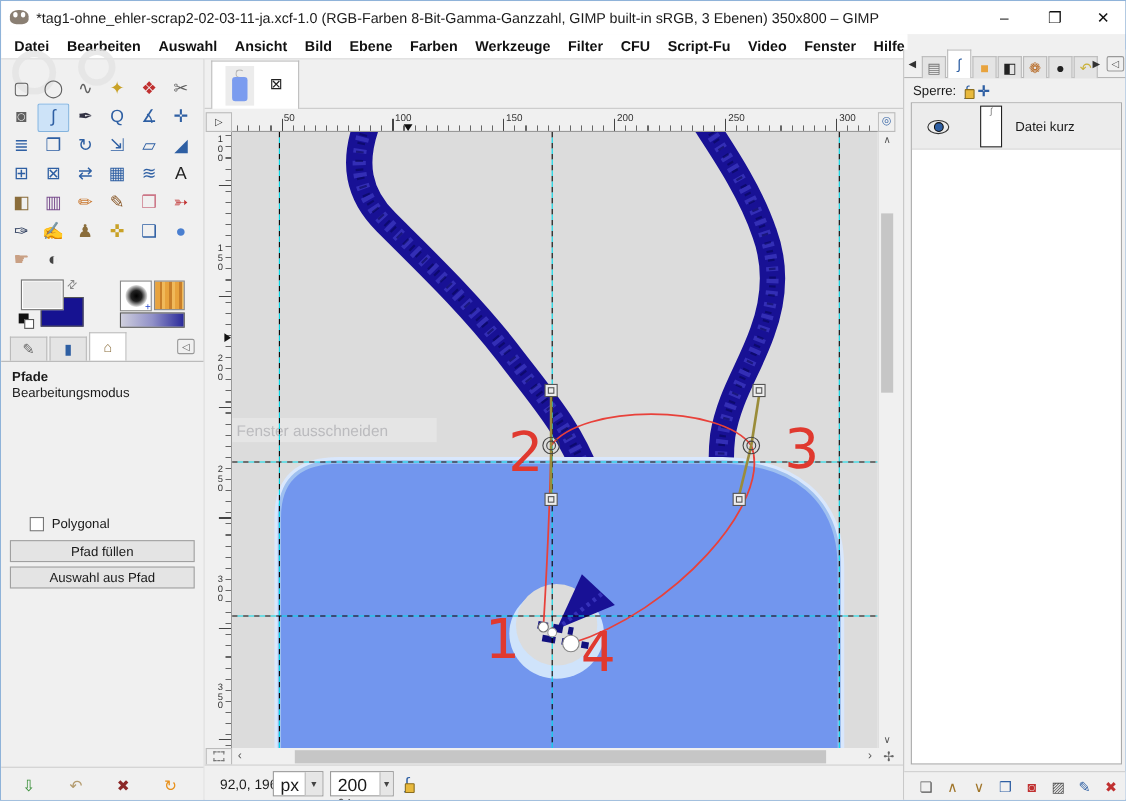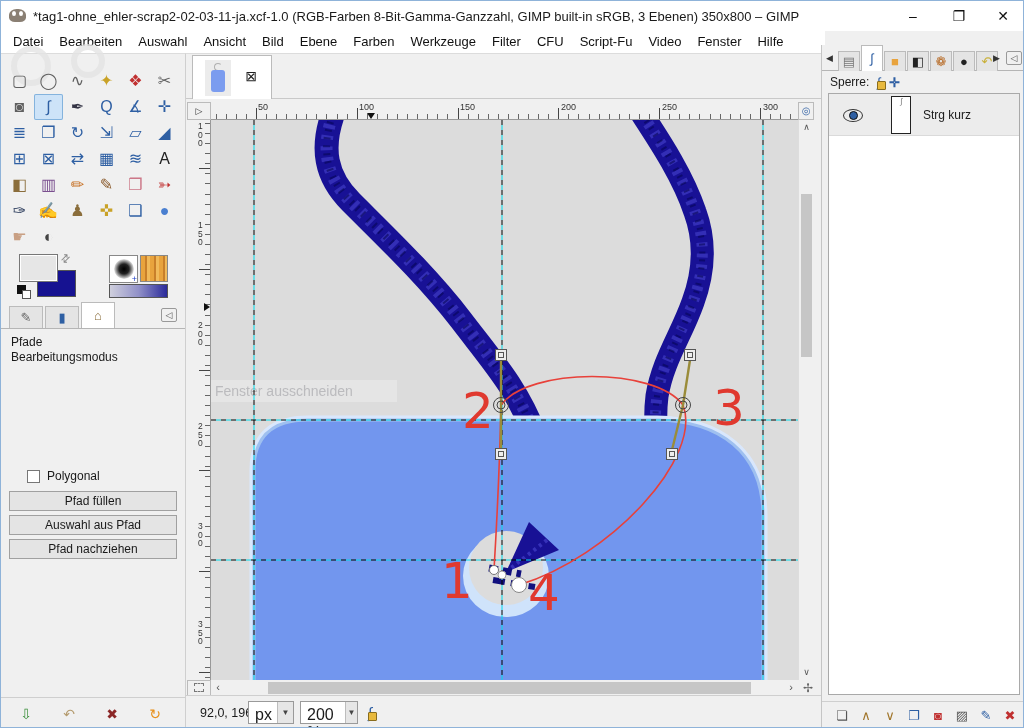--- a/index.html
+++ b/index.html
@@ -10,21 +10,21 @@
   #titlebar { position:absolute; left:0; top:0; width:100%; height:30px; background:#ffffff; }
   #wilber { position:absolute; left:8px; top:8px; width:17px; height:13px; background:#8a7f73; border-radius:45% 45% 35% 35%; }
   #wilber::before, #wilber::after { content:""; position:absolute; top:2px; width:4px; height:5px; background:#fff; border-radius:50%; }
   #wilber::before { left:3px; } #wilber::after { right:3px; }
   #title-text { position:absolute; left:32px; top:8px; font-size:13px; white-space:nowrap; }
   .winbtn { position:absolute; top:0; width:40px; height:30px; text-align:center; line-height:30px; font-size:14px; color:#111; }
   #btn-min { left:892px; } #btn-max { left:938px; } #btn-close { left:982px; }
 
   
   #menubar { position:absolute; left:0; top:30px; width:824px; height:22px; background:#fff; padding-left:4px; white-space:nowrap; }
-  .menu-item { display:inline-block; padding:3px 8px; font-size:13px; color:#111; }
+  .menu-item { display:inline-block; padding:3px 8px; font-size:13px; color:#111;font-weight:bold; }
 
   
   #toolbox { position:absolute; left:0; top:52px; width:185px; height:676px; background:#f0f0f0; border-top:1px solid #dcdcdc; border-right:1px solid #cfcfcf; }
   .ghost-swirl { position:absolute; border:6px solid #e3e3e3; border-radius:50%; opacity:.8; }
   #toolbox-grid { position:absolute; left:4px; top:14px; width:176px; display:flex; flex-wrap:wrap; }
   .tool { width:29px; height:26px; text-align:center; line-height:26px; font-size:16px; cursor:pointer; }
   .tool.active { background:#cde3f8; box-shadow:inset 0 0 0 1px #84b3dd; border-radius:2px; }
 
   
   #fg-swatch { position:absolute; left:18px; top:200px; width:39px; height:28px; background:#e6e6e6; border:1px solid #777; box-shadow:inset 0 0 0 1px #fff; z-index:2;}
@@ -38,21 +38,21 @@
   #brush-preview .plus { position:absolute; right:0px; bottom:-2px; font-size:9px; color:#2244cc; }
   #pattern-preview { position:absolute; left:139px; top:201px; width:28px; height:27px; border:1px solid #888; background:repeating-linear-gradient(90deg,#e8a33d 0 4px,#c87f2a 4px 6px,#f0b95a 6px 9px); }
   #gradient-preview { position:absolute; left:108px; top:230px; width:59px; height:14px; border:1px solid #555; background:linear-gradient(90deg,#cfcfdd,#9191c8,#2a2a9a); }
 
   
   #options-tabs { position:absolute; left:6px; top:248px; width:172px; height:26px; }
   .opt-tab { position:absolute; bottom:0; width:34px; height:22px; text-align:center; line-height:22px; font-size:13px; background:#e4e4e4; border:1px solid #bbb; border-bottom:none; }
   .opt-tab.active { height:26px; background:#fff; line-height:26px; }
   #detach-left { position:absolute; right:2px; bottom:6px; width:16px; height:14px; border:1px solid #999; border-radius:2px; text-align:center; line-height:12px; font-size:9px; color:#555; background:#f0f0f0;}
   #options-panel { position:absolute; left:0px; top:274px; width:184px; height:420px; border-top:1px solid #b5b5b5; background:#f0f0f0; }
-  #opt-title { position:absolute; left:10px; top:6px; font-weight:normal; font-size:12px; }
+  #opt-title { position:absolute; left:10px; top:6px; font-weight:bold; font-size:12px; }
   #opt-mode-label { position:absolute; left:10px; top:21px; font-size:12px; }
   #modes-list { position:absolute; left:28px; top:38px; }
   .mode-row { display:flex; align-items:center; height:20px; }
   .radio { width:13px; height:13px; border:1px solid #666; border-radius:50%; background:#fff; margin-right:7px; position:relative; }
   .radio.checked::after { content:""; position:absolute; left:3px; top:3px; width:5px; height:5px; border-radius:50%; background:#111; }
   .mode-label { font-size:12px; }
   #polygonal-row { position:absolute; left:26px; top:140px; display:flex; align-items:flex-end; }
   #polygonal-box { width:13px; height:13px; border:1px solid #777; background:#fff; margin-right:7px; }
   #opt-buttons { position:absolute; left:8px; top:162px; width:168px; }
   .opt-btn { width:168px; height:20px; margin-bottom:4px; background:#e4e4e4; border:1px solid #a0a0a0; text-align:center; line-height:18px; font-size:12px; }
@@ -212,21 +212,20 @@
     <div id="options-panel">
       <div id="opt-title">Pfade</div>
       <div id="opt-mode-label">Bearbeitungsmodus</div>
       <div id="polygonal-row">
         <span id="polygonal-box"></span>
         <span class="mode-label">Polygonal</span>
       </div>
       <div id="opt-buttons">
           <div class="opt-btn">Pfad füllen</div>
           <div class="opt-btn">Auswahl aus Pfad</div>
-          <div class="opt-btn">Pfad nachziehen</div>
         </div>
     </div>
 
     <div id="toolbox-bottom">
         <span class="tb-btn" style="color: rgb(58, 143, 58); left: 14px;">⇩</span>
         <span class="tb-btn" style="color: rgb(180, 155, 110); left: 57px;">↶</span>
         <span class="tb-btn" style="color: rgb(139, 39, 39); left: 100px;">✖</span>
         <span class="tb-btn" style="color: rgb(232, 144, 26); left: 143px;">↻</span>
       </div>
   </div>
@@ -396,21 +395,21 @@
     </div>
     <div id="lock-row">
       <span id="lock-label">Sperre:</span>
       <span class="pathicon" style="font-size:13px">∫</span>
       <span id="lock-move">✛</span>
     </div>
     <div id="paths-list">
         <div class="path-row">
           <span class="eye"></span>
           <span class="path-thumb">∫</span>
-          <span class="path-label">Strg kurz</span>
+          <span class="path-label">Datei kurz</span>
         </div>
       </div>
     <div id="dock-buttons">
         <span class="dock-btn" style="color: rgb(85, 85, 85); left: 10px;">❏</span>
         <span class="dock-btn" style="color: rgb(160, 117, 42); left: 34px;">∧</span>
         <span class="dock-btn" style="color: rgb(160, 117, 42); left: 58px;">∨</span>
         <span class="dock-btn" style="color: rgb(46, 95, 163); left: 82px;">❐</span>
         <span class="dock-btn" style="color: rgb(192, 48, 48); left: 106px;">◙</span>
         <span class="dock-btn" style="color: rgb(85, 85, 85); left: 130px;">▨</span>
         <span class="dock-btn" style="color: rgb(46, 95, 163); left: 154px;">✎</span>

